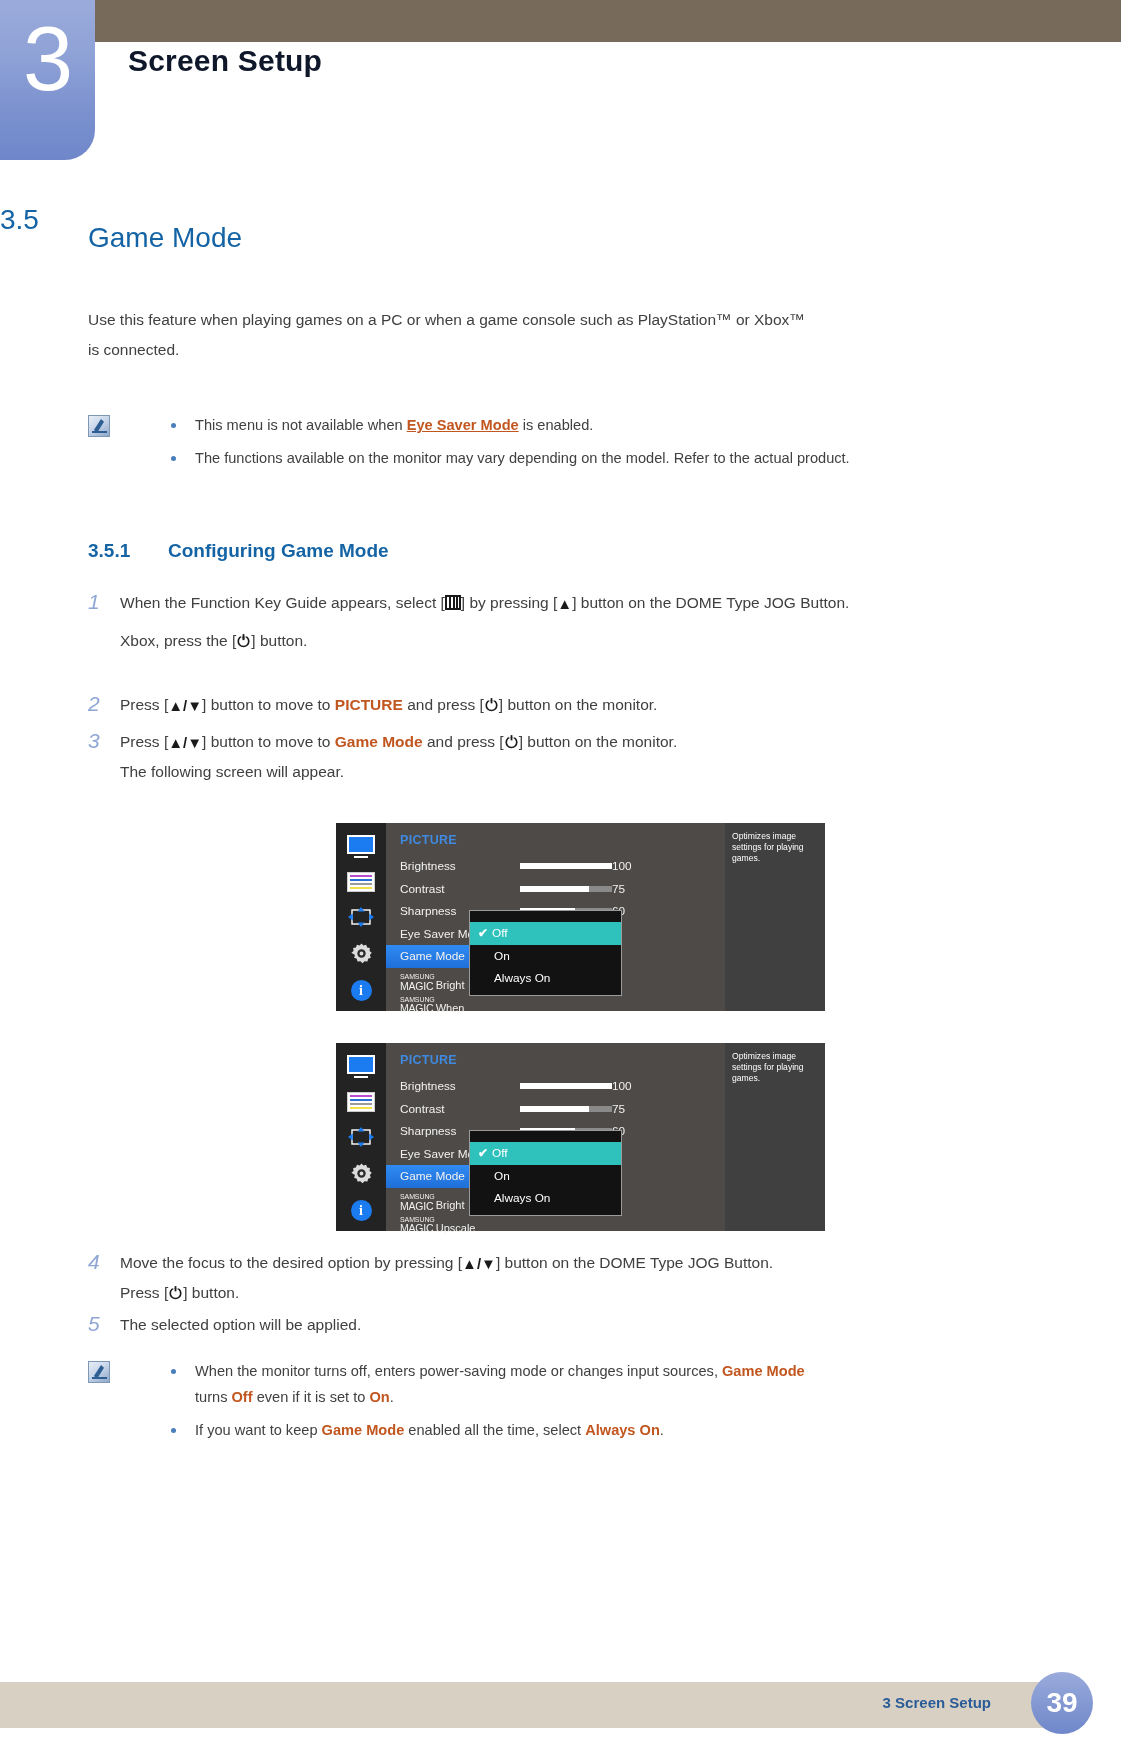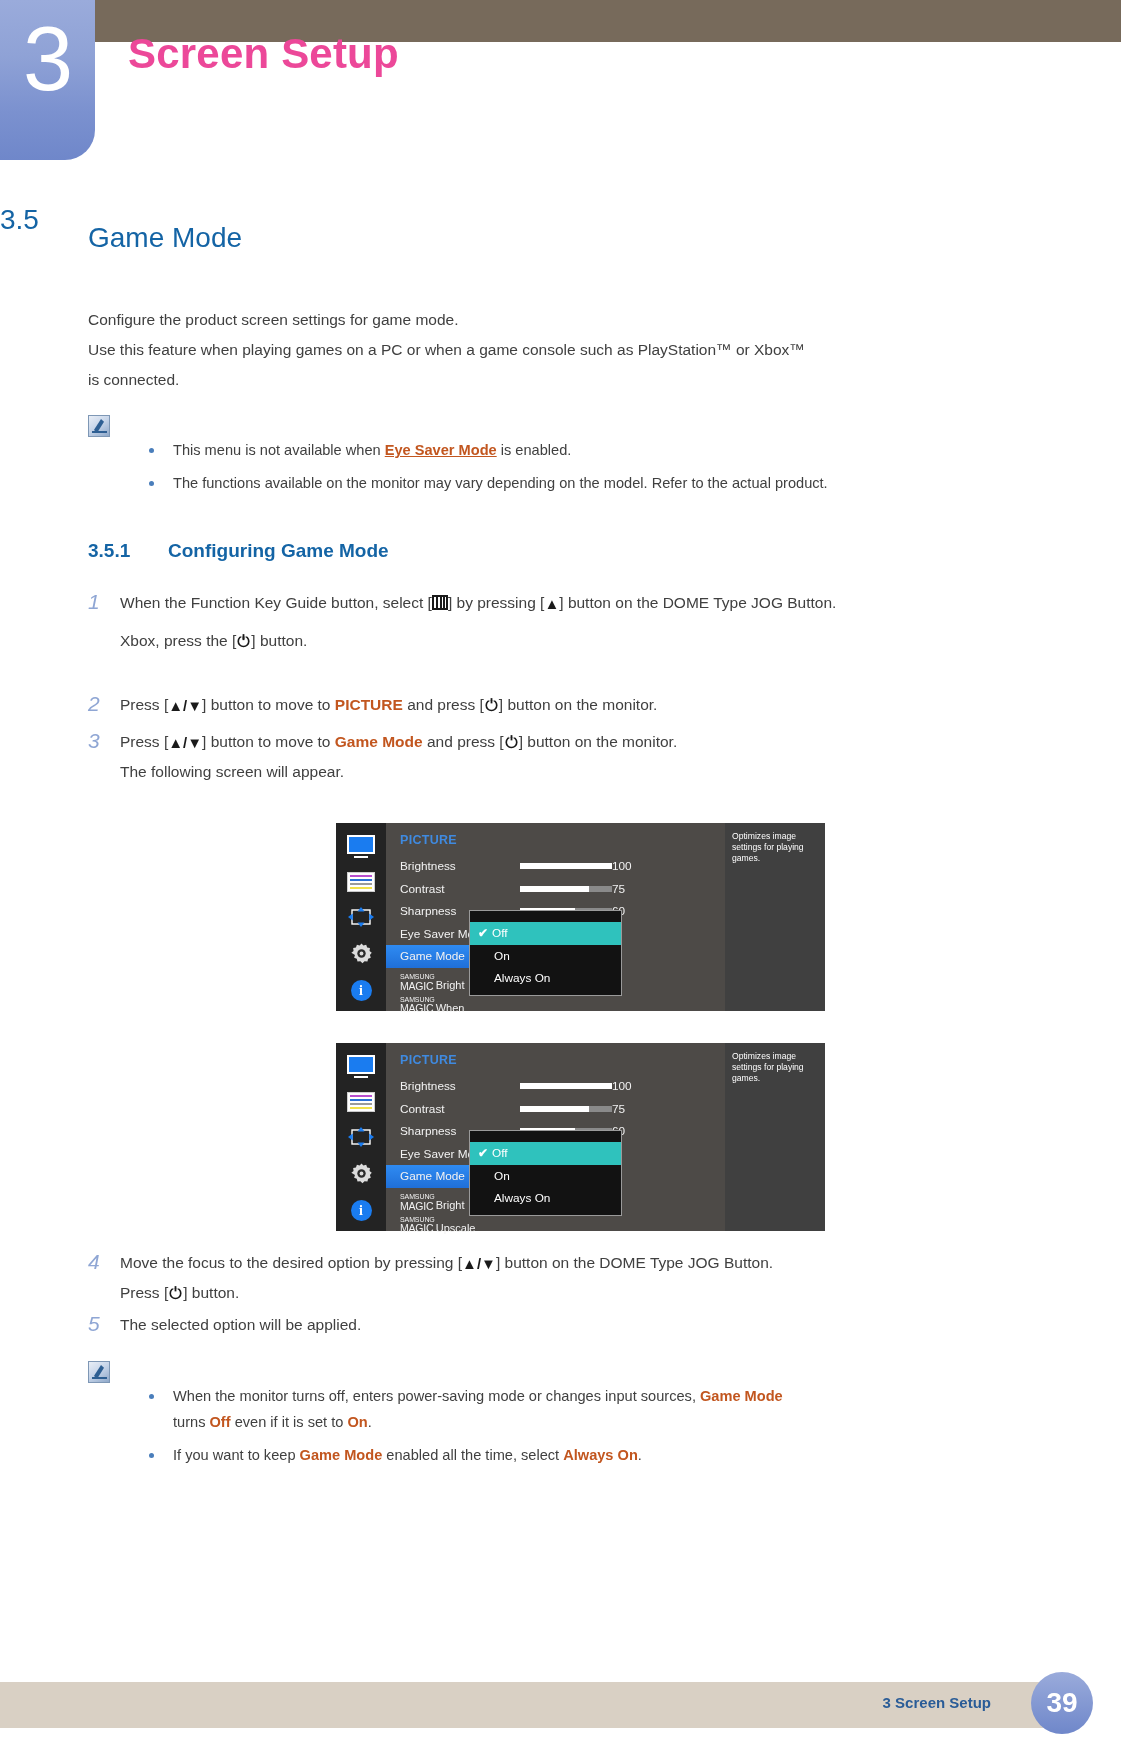--- a/index.html
+++ b/index.html
@@ -26,41 +26,41 @@
     border-bottom-right-radius: 30px;
   }
   .chapter-num {
     position: absolute; left: 8px; top: 14px;
     width: 80px; text-align: center;
     font-size: 90px; line-height: 90px;
     color: #ffffff; font-weight: 400;
     font-family: "Liberation Sans", sans-serif;
   }
   .hdr-title {
-    position: absolute; left: 128px; top: 30px;
-    font-size: 42px; color: #ec4899; font-weight: 700;
+    position: absolute; left: 128px; top: 44px;
+    font-size: 30px; color: #0f172a; font-weight: 700;
     letter-spacing: .2px;
   }
 
   
   .sec-num {
     position: absolute; left: 0px; top: 204px;
     font-size: 28px; color: #1464a5; font-weight: 400;
   }
   .sec-title {
     position: absolute; left: 88px; top: 222px;
     font-size: 28px; color: #1464a5; font-weight: 400;
   }
 
   
   .body-col { position: absolute; left: 88px; width: 880px; }
   .p { font-size: 15.5px; line-height: 30px; color: #404040; }
 
   
-  .note { position: absolute; display: flex; flex-direction: column; }
+  .note { position: absolute; display: flex; }
   .note-icon {
     width: 22px; height: 22px; flex: 0 0 22px;
     margin-top: 3px;
     background: linear-gradient(145deg,#e9eef6 0%, #c8d6ea 45%, #8fa8c9 100%);
     border: 1px solid #7e97b5;
     position: relative;
   }
   .note-icon::after {
     content: "";
     position: absolute; left: 5px; top: 3px;
@@ -198,21 +198,20 @@
   <div class="hdr-bar"></div>
   <div class="chapter-tab">
     <div class="chapter-num">3</div>
   </div>
   <div class="hdr-title">Screen Setup</div>
 
   <div class="sec-num">3.5</div>
   <div class="sec-title">Game Mode</div>
 
   <div class="body-col" style="top:305px;">
-    <div class="p">Configure the product screen settings for game mode.</div>
     <div class="p">Use this feature when playing games on a PC or when a game console such as PlayStation™ or Xbox™</div>
     <div class="p">is connected.</div>
   </div>
 
   <div class="note" style="left:88px; top:412px; width:880px;">
     <div class="note-icon"></div>
     <div class="note-list">
       <div class="note-li">
         <span>This menu is not available when </span><span class="hl-u">Eye Saver Mode</span><span> is enabled.</span>
       </div>
@@ -221,21 +220,21 @@
       </div>
     </div>
   </div>
 
   <div class="sub-num" style="top:540px;">3.5.1</div>
   <div class="sub-title" style="top:540px;">Configuring Game Mode</div>
 
   <div class="step" style="left:88px; top:588px;">
     <div class="step-n">1</div>
     <div class="step-b">
-      <span>When the Function Key Guide button, select [</span><span class="ik ik-menu"><i></i><i></i><i></i></span><span>] by pressing [</span><span class="ik-sym">▲</span><span>] button on the DOME Type JOG Button.</span>
+      <span>When the Function Key Guide appears, select [</span><span class="ik ik-menu"><i></i><i></i><i></i></span><span>] by pressing [</span><span class="ik-sym">▲</span><span>] button on the DOME Type JOG Button.</span>
       <div style="height:8px"></div>
       <span>Xbox, press the [</span><svg class="ik ik-pwr" viewBox="0 0 20 20">
           <circle cx="10" cy="11" r="7" fill="none" stroke="#1a1a1a" stroke-width="2.2"></circle>
           <rect x="8.8" y="1.5" width="2.4" height="8" fill="#1a1a1a"></rect>
           <rect x="6" y="1" width="8" height="4" fill="#ffffff"></rect>
           <rect x="8.8" y="1.5" width="2.4" height="7" fill="#1a1a1a"></rect>
         </svg><span>] button.</span>
     </div>
   </div>
 

